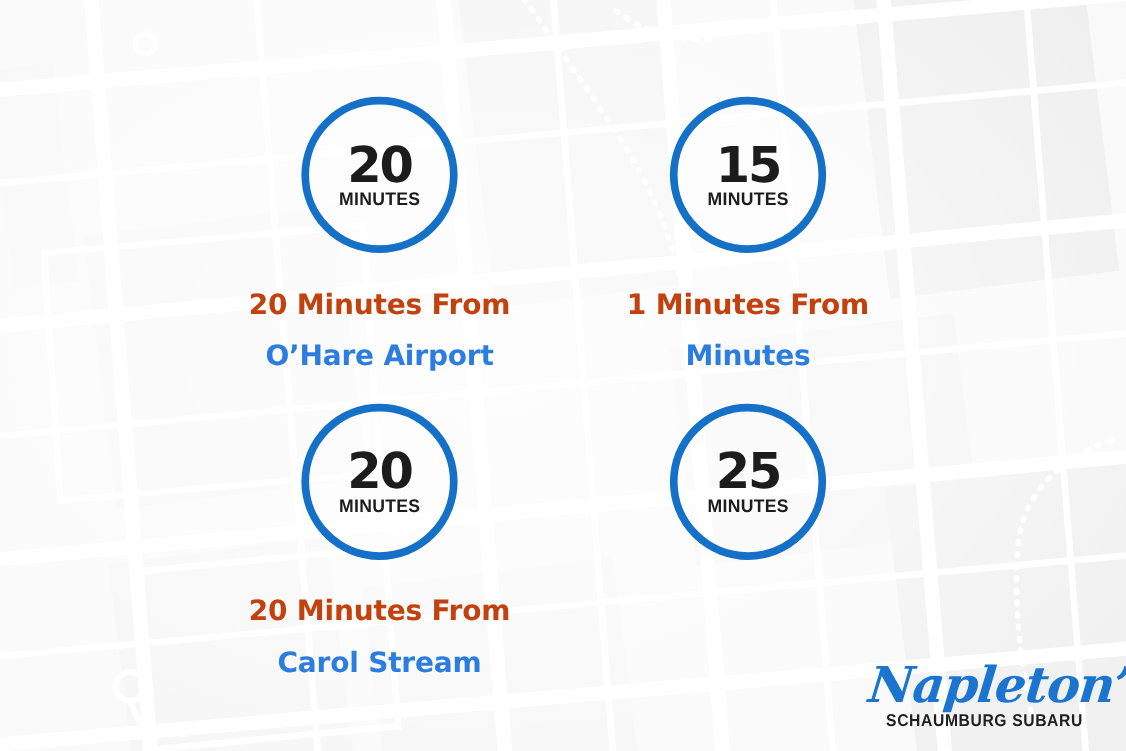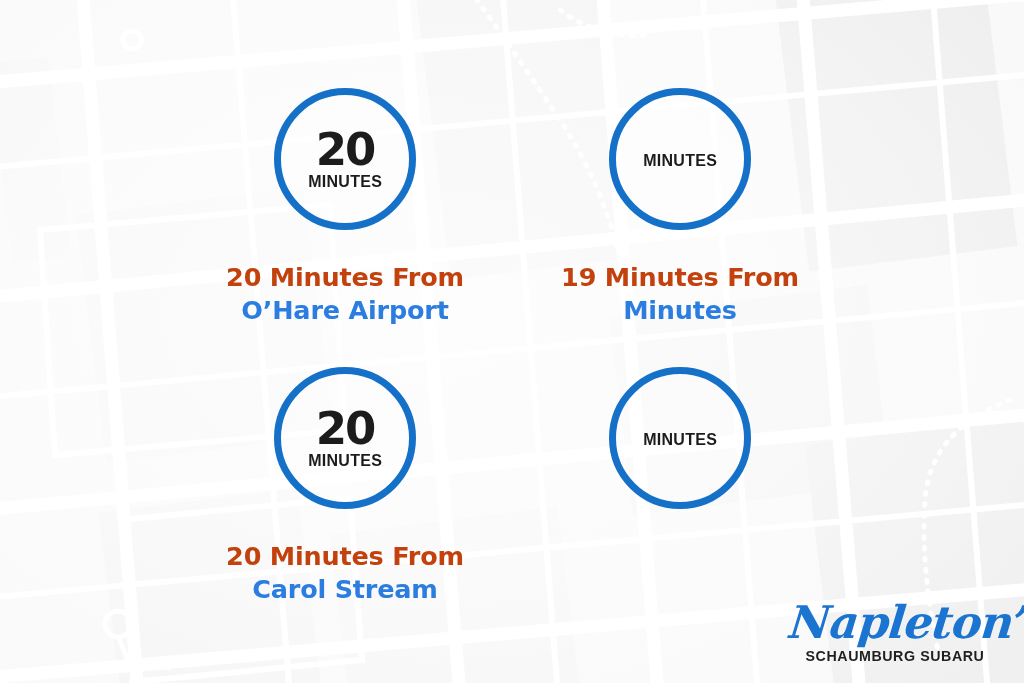--- a/index.html
+++ b/index.html
@@ -106,21 +106,21 @@
     letter-spacing: -0.2px;
     color: #c2410c;
   }
   .caption-secondary {
     display: block;
     font-family: "DejaVu Sans", sans-serif;
     font-weight: bold;
     font-size: 25.5px;
     letter-spacing: -0.2px;
     color: #2b7de0;
-    margin-top: 3px;
+    margin-top: 17px;
   }
 
   
   #logo {
     position: absolute;
     right: 24px;
     bottom: 18px;
     z-index: 3;
     text-align: right;
     width: 210px;
@@ -214,41 +214,43 @@
         <span class="ring-unit">MINUTES</span>
       </div>
       <div class="caption">
         <span class="caption-primary">20 Minutes From</span>
         <span class="caption-secondary">O’Hare Airport</span>
       </div>
     </div>
 
     <div class="badge-card col-right row-top">
       <div class="ring">
+        <span class="ring-number">15</span>
         <span class="ring-unit">MINUTES</span>
       </div>
       <div class="caption">
-        <span class="caption-primary">19 Minutes From</span>
+        <span class="caption-primary">1 Minutes From</span>
         <span class="caption-secondary">Minutes</span>
       </div>
     </div>
 
     <div class="badge-card col-left row-bottom">
       <div class="ring">
         <span class="ring-number">20</span>
         <span class="ring-unit">MINUTES</span>
       </div>
       <div class="caption">
         <span class="caption-primary">20 Minutes From</span>
         <span class="caption-secondary">Carol Stream</span>
       </div>
     </div>
 
     <div class="badge-card col-right row-bottom">
       <div class="ring">
+        <span class="ring-number">25</span>
         <span class="ring-unit">MINUTES</span>
       </div>
     </div>
 
   </div>
 
   <div id="logo">
     <span id="logo-script">Napleton’s</span>
     <span id="logo-sub">SCHAUMBURG SUBARU</span>
   </div>

